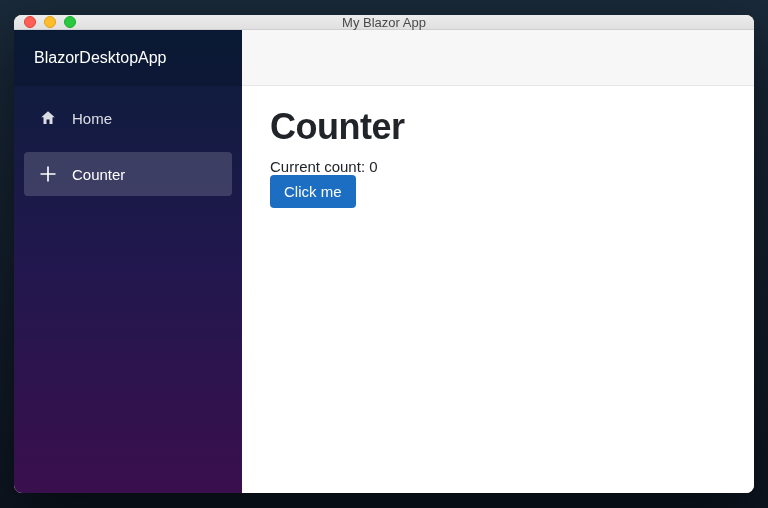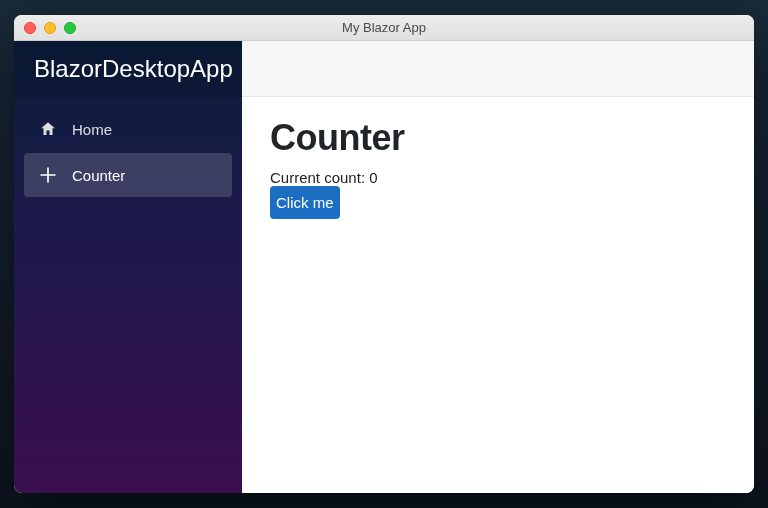--- a/index.html
+++ b/index.html
@@ -17,21 +17,21 @@
       width: 740px;
       height: 478px;
       background: #fff;
       border-radius: 8px;
       box-shadow: 0 20px 60px rgba(0,0,0,0.5);
       overflow: hidden;
       display: flex;
       flex-direction: column;
     }
     .titlebar {
-      height: 26px;
+      height: 15px;
       background: linear-gradient(180deg, #ececec 0%, #e0e0e0 100%);
       border-bottom: 1px solid #cfcfcf;
       display: flex;
       align-items: center;
       padding: 0 10px;
       position: relative;
     }
     .traffic-lights {
       display: flex;
       gap: 8px;
@@ -62,29 +62,29 @@
       background: linear-gradient(180deg, #0b1d3a 0%, #21184e 50%, #3a0f4d 100%);
       display: flex;
       flex-direction: column;
       color: #fff;
     }
     .sidebar-header {
       height: 56px;
       display: flex;
       align-items: center;
       padding: 8px 20px;
-      font-size: 24px;
+      font-size: 16px;
       font-weight: 400;
       background: rgba(5, 15, 35, 0.3);
     }
     .nav {
       padding: 10px 10px;
       display: flex;
       flex-direction: column;
-      gap: 2px;
+      gap: 12px;
     }
     .nav-item {
       display: flex;
       align-items: center;
       gap: 14px;
       height: 44px;
       padding: 0 14px;
       border-radius: 4px;
       color: rgba(255,255,255,0.85);
       font-size: 15px;
@@ -125,21 +125,21 @@
     }
     .count-line {
       font-size: 15px;
       margin-bottom: 0;
     }
     .btn-primary {
       display: inline-block;
       background: #1b6ec2;
       color: #fff;
       font-size: 15px;
-      padding: 8px 6px;
+      padding: 8px 14px;
       border: none;
       border-radius: 4px;
       cursor: pointer;
     }
   </style>
 </head>
 <body>
 
 <div class="window">
 

